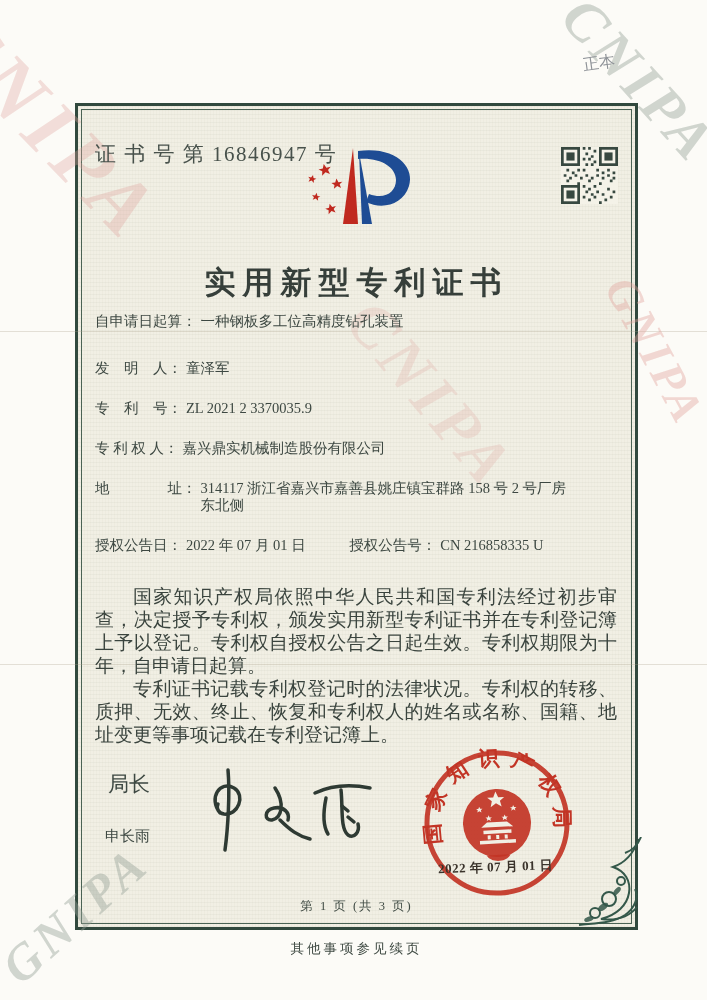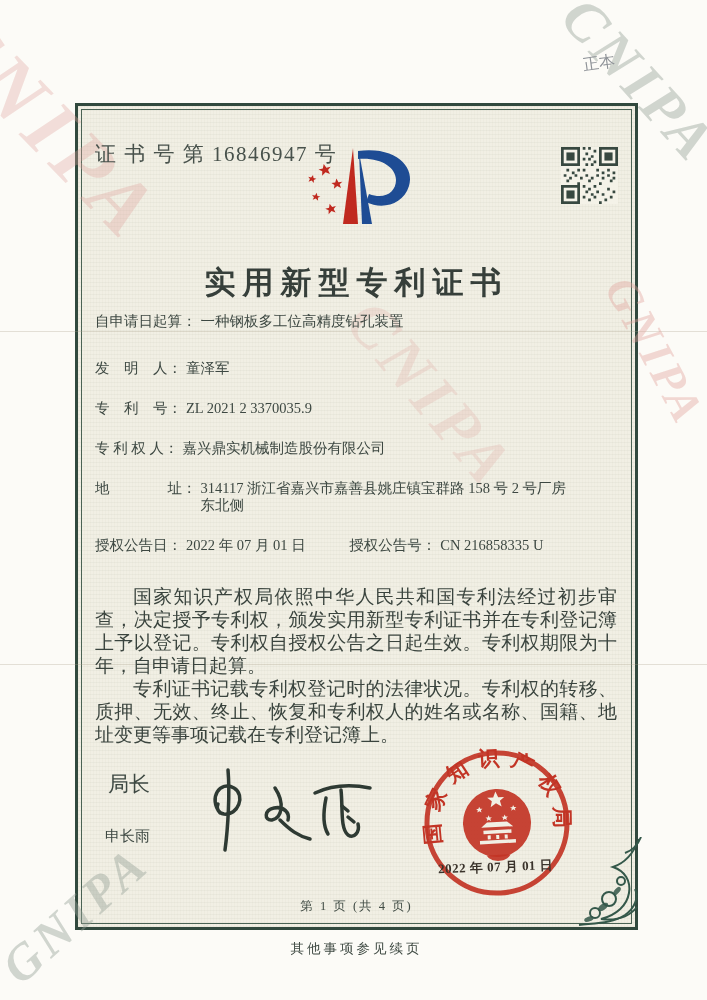--- a/index.html
+++ b/index.html
@@ -174,21 +174,21 @@
             <rect x="87" y="92" width="3" height="4"></rect>
           <rect x="62" y="97" width="36" height="3.5"></rect>
         </g>
       </g>
       <text font-size="21" font-weight="bold" fill="#c23425" letter-spacing="10" font-family="'Liberation Serif',serif">
         <textPath href="#sealArc" startOffset="50%" text-anchor="middle">国家知识产权局</textPath>
       </text>
     </svg>
     <div class="seal-date">2022 年 07 月 01 日</div>
 
-    <div class="page-info">第 1 页 (共 4 页)</div>
+    <div class="page-info">第 1 页 (共 3 页)</div>
 
     <svg class="ornament" width="72" height="92" viewBox="0 0 72 92">
       <g fill="none" stroke="#34584a" stroke-width="2">
         <path d="M66,2 C60,18 52,26 40,30 C52,34 58,44 56,56 C54,68 44,78 28,82 C44,84 56,80 64,70"></path>
         <path d="M6,88 C24,86 40,86 52,78 C62,71 66,60 62,52"></path>
         <path d="M68,0 C64,10 58,14 52,16"></path>
         <circle cx="36" cy="62" r="7"></circle>
         <circle cx="22" cy="76" r="5"></circle>
         <circle cx="48" cy="44" r="4"></circle>
       </g>

